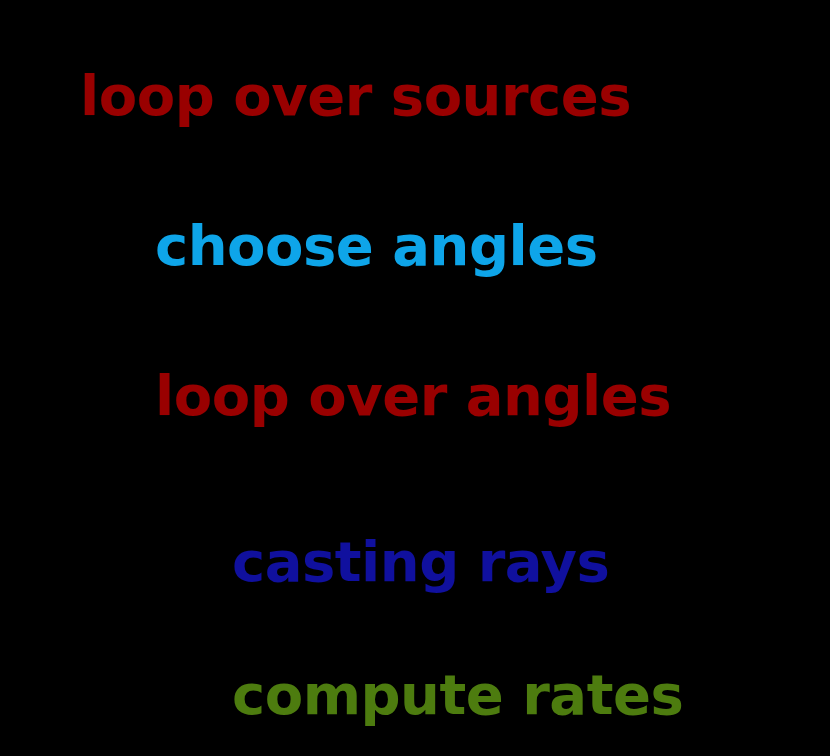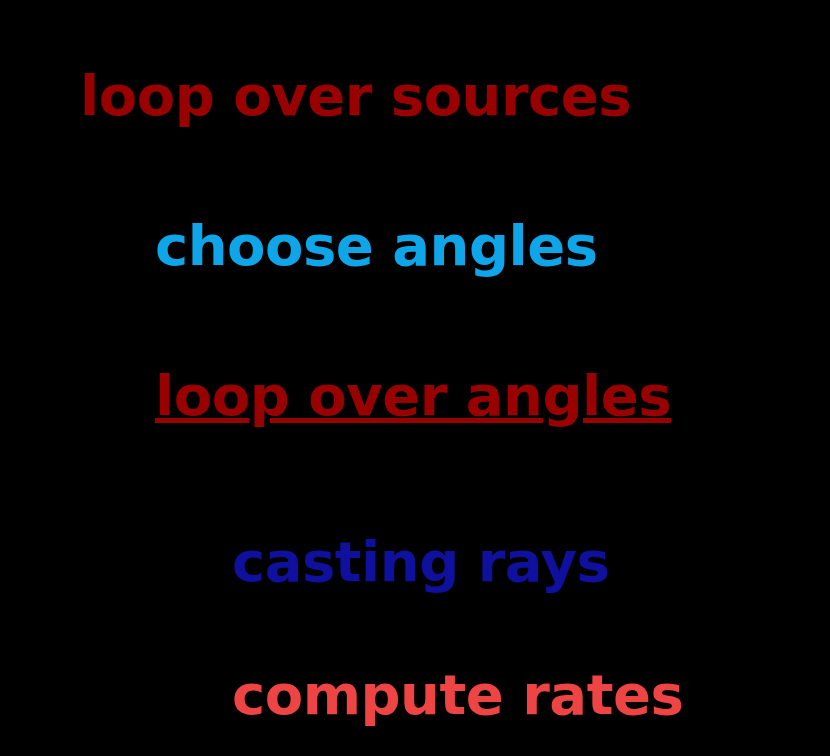--- a/index.html
+++ b/index.html
@@ -33,32 +33,32 @@
   }
 
   
   .depth-0 { left: 80px; }
   .depth-1 { left: 155px; }
   .depth-2 { left: 232px; }
 
   
   .row-0 { top: 68px; }
   .row-1 { top: 218px; }
-  .row-2 { top: 368px; text-decoration: underline; }
+  .row-2 { top: 368px; }
   .row-3 { top: 518px; }
   .row-4 { top: 667px; }
 </style>
 </head>
 <body style="background: rgb(0, 0, 0);">
 
 <div id="canvas" style="width: 830px; height: 756px; background: rgb(0, 0, 0); padding-left: 48px;">
 
   <div class="pseudo-line depth-0 row-0" style="color: rgb(153, 0, 0); left: 80px; top: 68px;">loop over sources</div>
 
   <div class="pseudo-line depth-1 row-1" style="color: #0ea5e9; left: 155px; top: 218px;">choose angles</div>
 
   <div class="pseudo-line depth-1 row-2" style="color: rgb(153, 0, 0); left: 155px; top: 368px;">loop over angles</div>
 
   <div class="pseudo-line depth-2 row-3" style="color: rgb(16, 16, 158); left: 232px; top: 534px;">casting rays</div>
 
-  <div class="pseudo-line depth-2 row-4" style="color: #ef4444; left: 232px; top: 667px;">compute rates</div>
+  <div class="pseudo-line depth-2 row-4" style="color: #4d7c0f; left: 232px; top: 667px;">compute rates</div>
 
 </div>
 
 </body></html>

